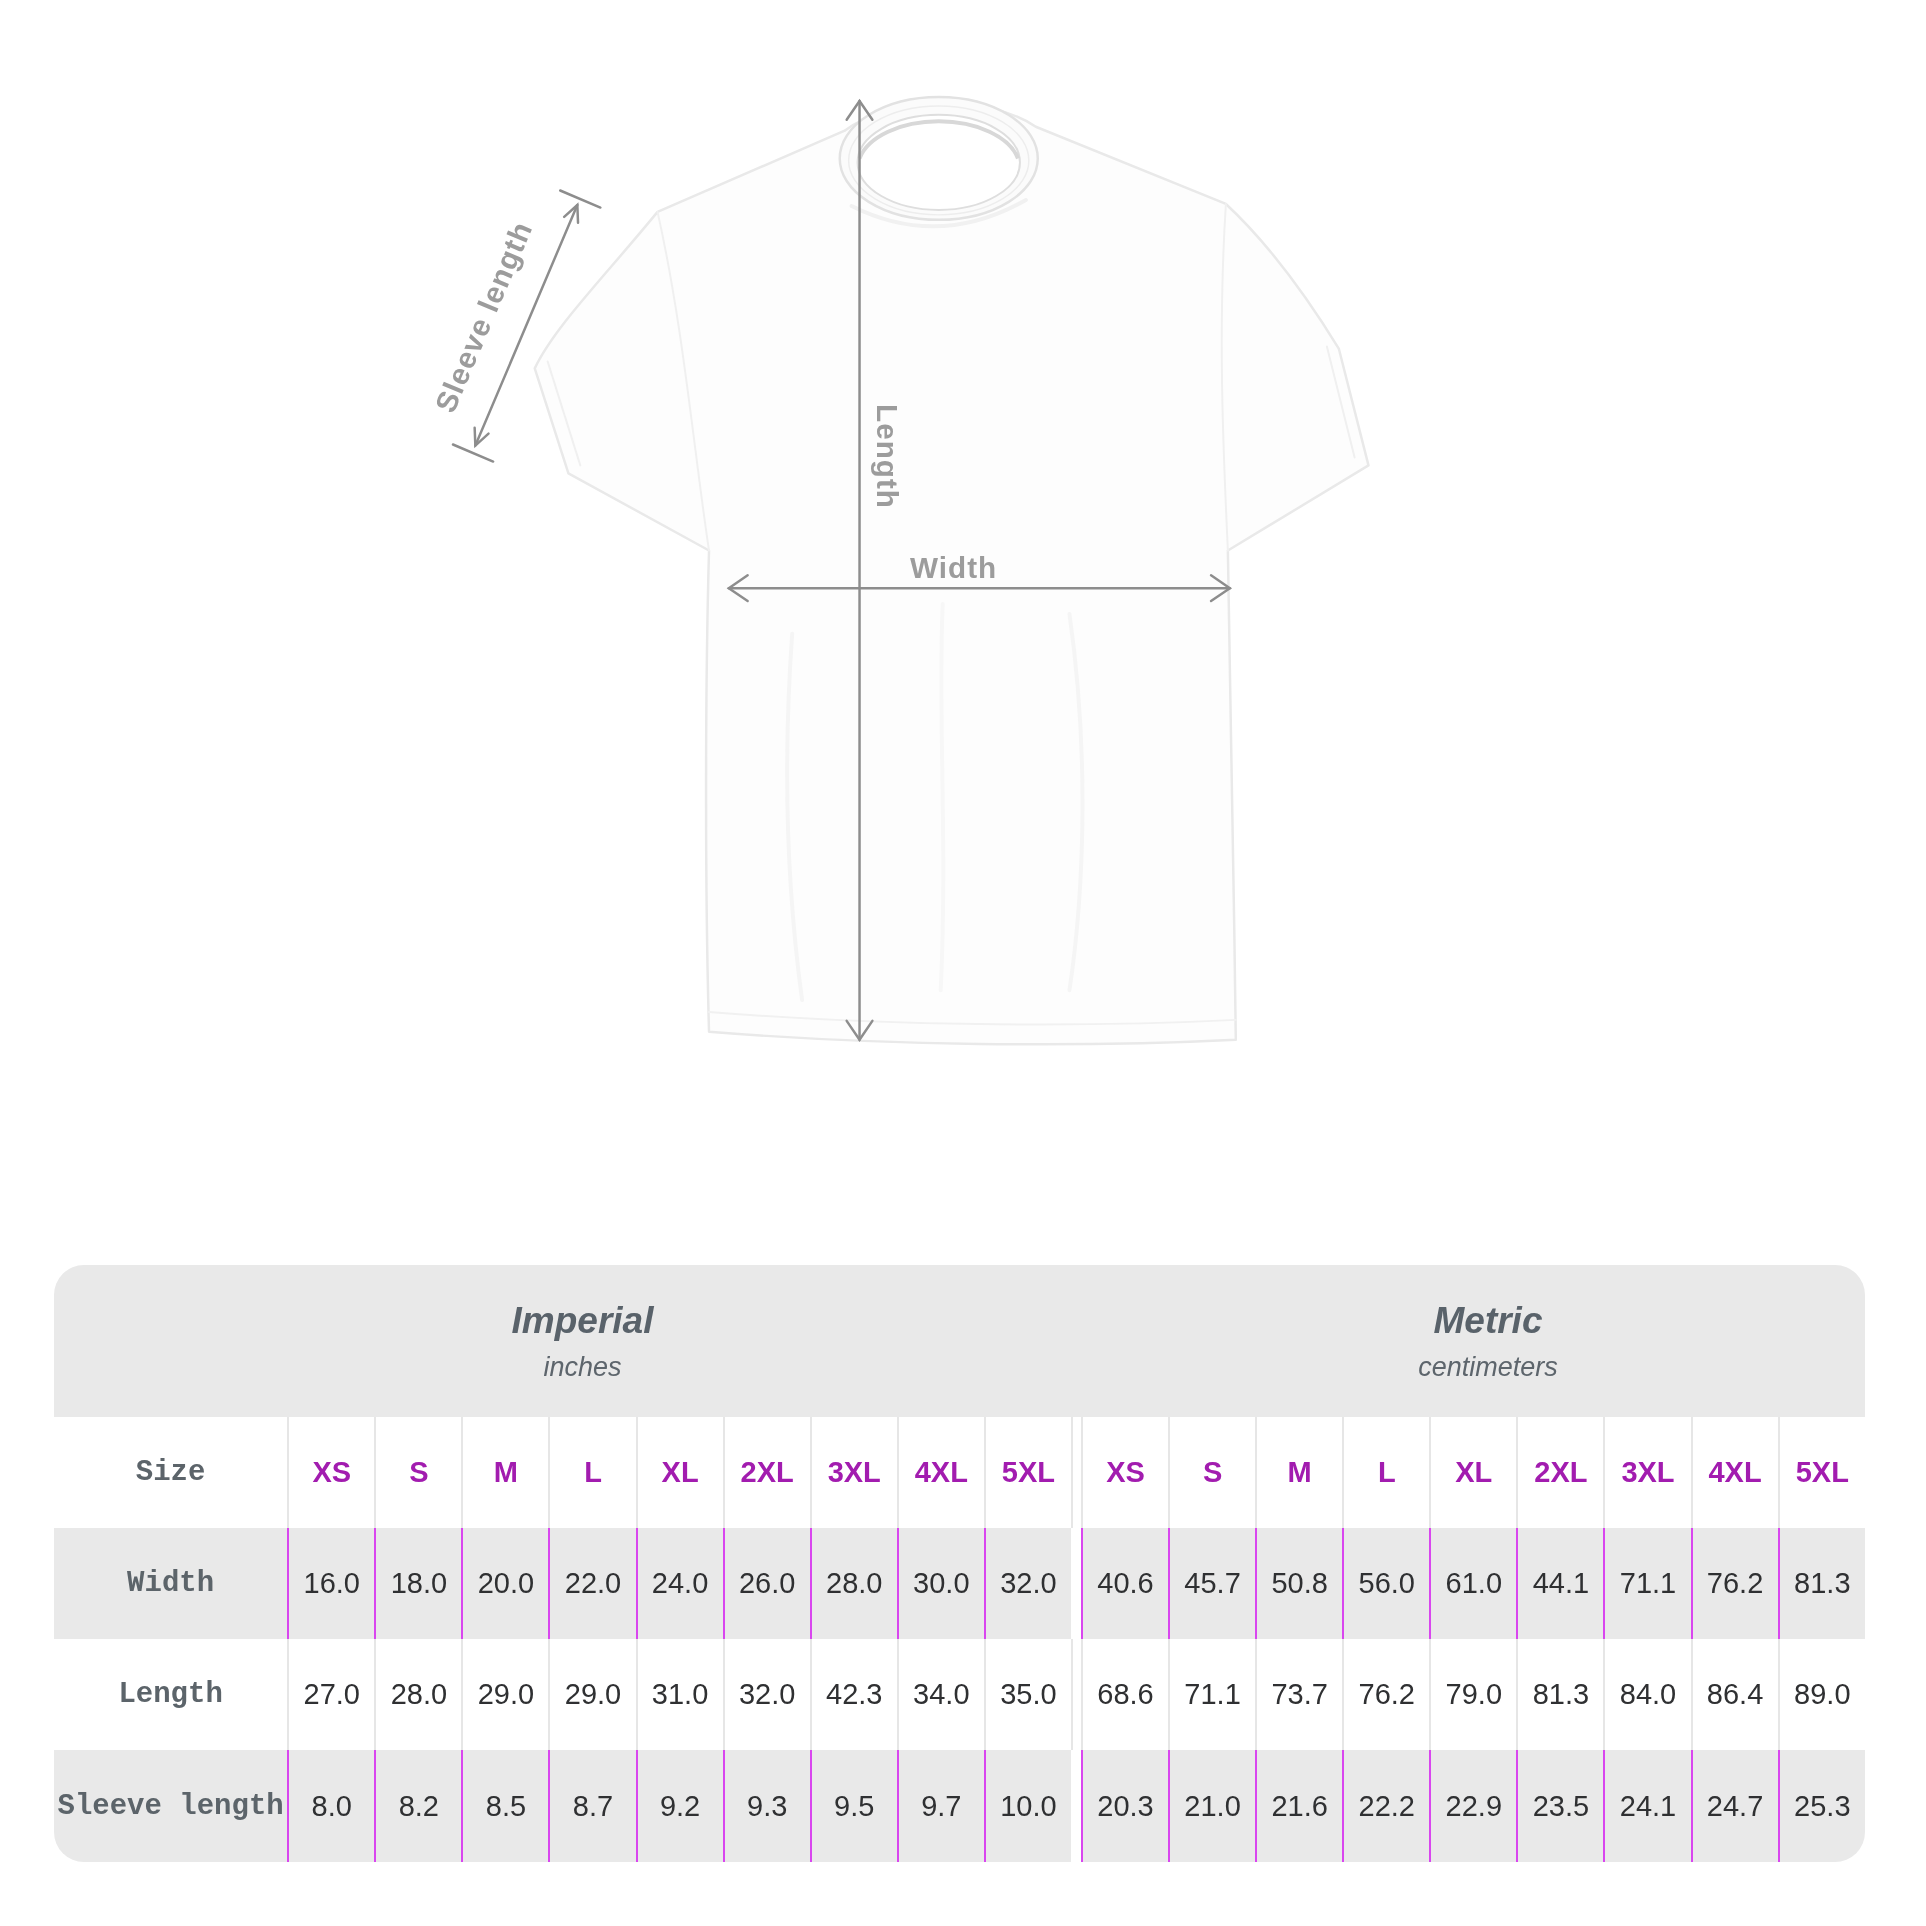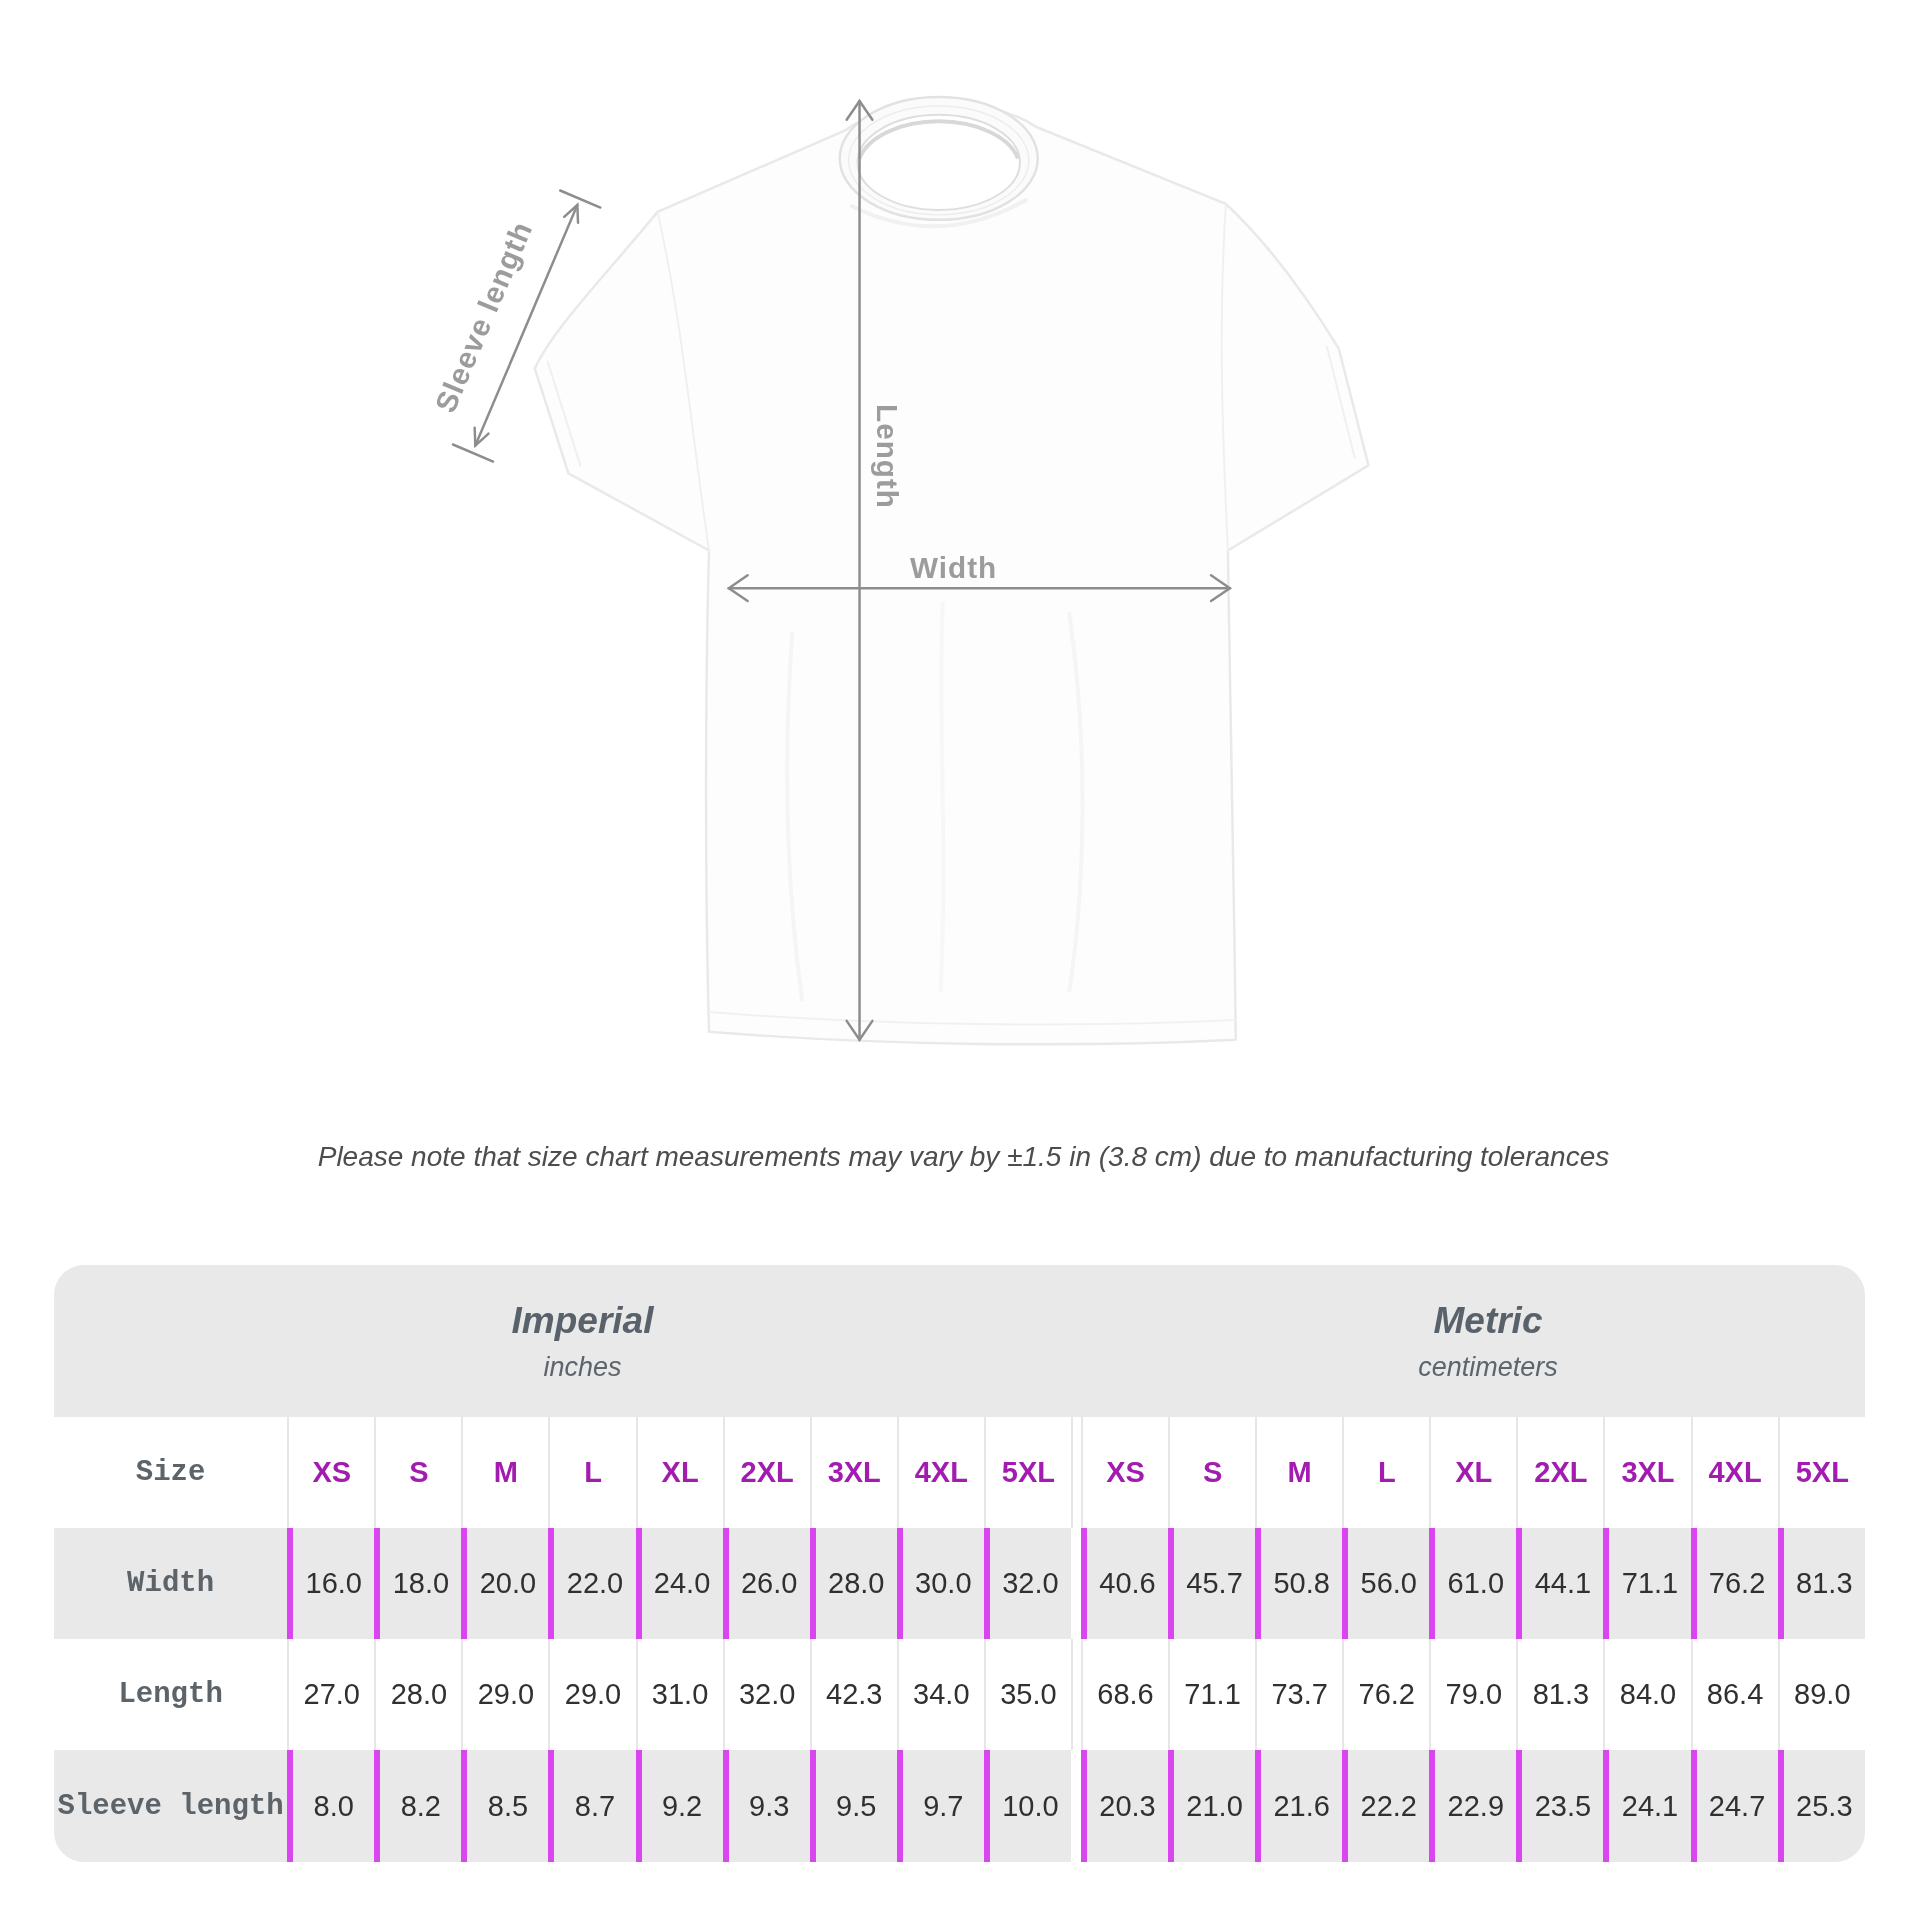--- a/index.html
+++ b/index.html
@@ -38,21 +38,21 @@
   col.col-gap  { width: 10px; }
   td, th { padding: 0; vertical-align: middle; text-align: center; }
   
   tr.band-row td { height: 152px; background: #e9e9e9; padding-left: 40px; }
   td.band-first { border-top-left-radius: 30px; }
   td.band-last  { border-top-right-radius: 30px; }
   .unit-name { font-size: 37px; font-weight: bold; font-style: italic; color: #59626a; }
   .unit-sub  { font-size: 27px; font-style: italic; color: #5d656c; margin-top: 10px; text-align: center; }
   
   tr.r-white > * { height: 111px; background: #ffffff; border-left: 2px solid #e6e6e6; }
-  tr.r-gray  > * { height: 111px; background: #e9e9e9; border-left: 6px solid #d946ef; }
+  tr.r-gray  > * { height: 111px; background: #e9e9e9; border-left: 2px solid #d946ef; }
   tr.r-white > *:first-child, tr.r-gray > *:first-child { border-left: none; }
   tr.sleeve-row > * { height: 112px; }
   .cell-gap { background: #ffffff !important; }
   tr.r-gray .cell-gap { border-left-color: #ffffff; }
   td.corner-bl { border-bottom-left-radius: 30px; }
   td.corner-br { border-bottom-right-radius: 30px; }
   th.size-head, td.row-label { font-size: 29px; font-weight: bold; color: #5c646a; font-family: Liberation Mono, monospace; }
   th.sz { font-size: 29px; font-weight: bold; color: #a21caf; }
   td.val { font-size: 29px; font-weight: normal; color: #2f3032; }
 </style>
@@ -115,21 +115,20 @@
       </g>
     </g>
 
     <text class="dim-label" x="498" y="324" text-anchor="middle" transform="rotate(-67 498 324)">Sleeve length</text>
     <text class="dim-label" x="886" y="461" text-anchor="middle" transform="rotate(90 886 461)">Length</text>
     <text class="dim-label" x="963" y="584" text-anchor="middle">Width</text>
   </svg>
 </div>
 
 <div class="heading-block">
-  <div class="note">Please note that size chart measurements may vary by ±1.5 in (3.8 cm) due to manufacturing tolerances</div>
 </div>
 
 <div class="size-chart">
   <table class="sizes">
     <colgroup>
       <col class="col-size">
       <col class="col-sz">
         <col class="col-sz">
         <col class="col-sz">
         <col class="col-sz">

